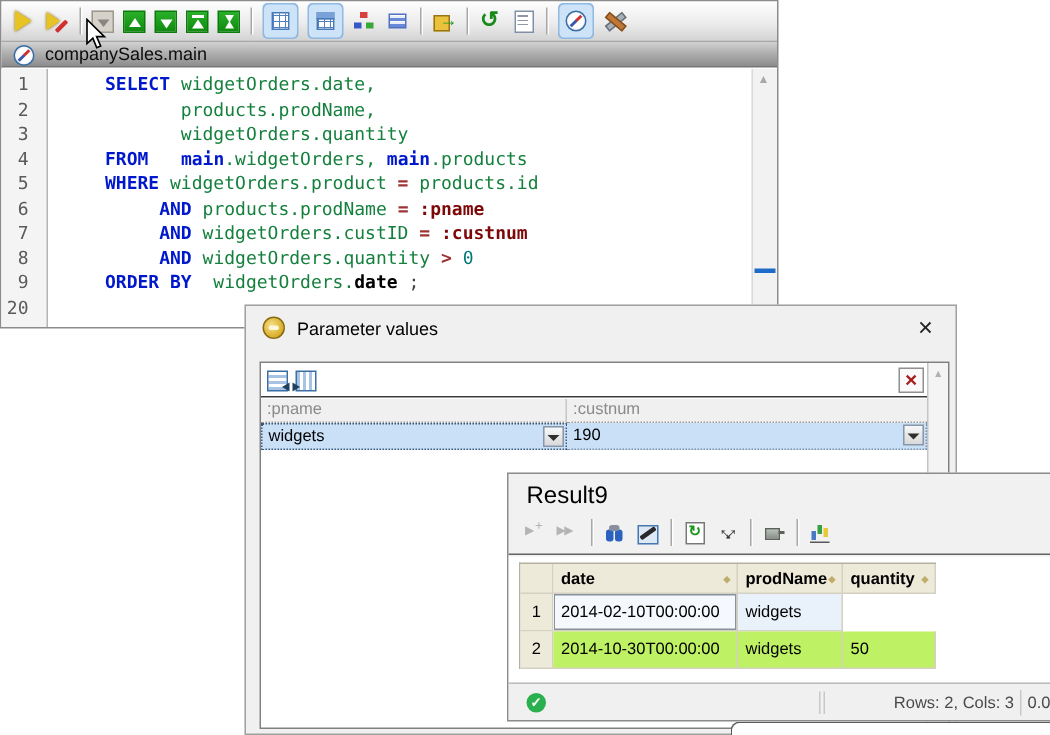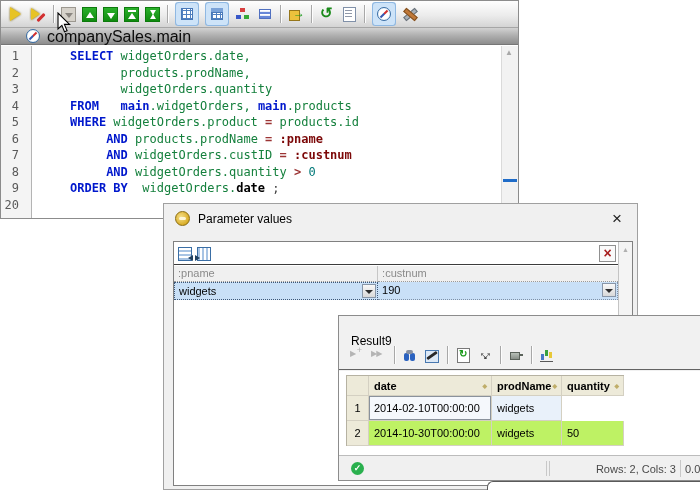--- a/index.html
+++ b/index.html
@@ -12,22 +12,22 @@
   #editor-win{left:0;top:0;width:519px;height:219px}
   .etoolbar{position:absolute;left:0;top:0;right:0;height:27px;
     background:linear-gradient(#fefefe,#ececec 55%,#d4d4d4);
     border-bottom:1px solid #a6a6a6;display:flex;align-items:center;padding-left:4px}
   .tsep{width:1px;height:18px;background:#a8a8a8;margin:0 4px;box-shadow:1px 0 0 #fdfdfd;flex:none}
   .icon{display:inline-block;width:16px;height:16px;position:relative;margin:0 3px;flex:none}
   .icon.sel{box-shadow:0 0 0 3px #cde3f8,0 0 0 4px #8fb8e2;background:#cde3f8;margin:0 7px;border-radius:1px}
 
   .etabbar{position:absolute;left:0;top:27px;right:0;height:17px;
     background:linear-gradient(#d2d2d2,#b0b0b0 45%,#8d8d8d);
-    border-bottom:1px solid #767676;display:flex;align-items:flex-start;padding-left:21px;gap:5px;
-    font-size:16px;color:#0c0c0c}
+    border-bottom:1px solid #767676;display:flex;align-items:center;padding-left:4px;gap:5px;
+    font-size:12px;color:#0c0c0c}
   .ebody{position:absolute;left:0;top:45px;right:0;bottom:0;background:#fff;display:flex}
   .gutter{width:31px;background:#f4f4f4;border-right:1px solid #b4b4b4;
     font:12px/16.5px "DejaVu Sans Mono",monospace;color:#5a5a5a;text-align:right;
     padding:2px 12px 0 0;flex:none}
   .gutter div{height:16.5px}
   .code{flex:1;font:12px/16.5px "DejaVu Sans Mono",monospace;white-space:pre;
     padding:2px 0 0 38px;overflow:hidden;color:#404040}
   .cline{height:16.5px}
   .t-kw{color:#0018cc;font-weight:bold}
   .t-id{color:#15803d}
@@ -64,21 +64,21 @@
     border-bottom:1px dotted #7e90a6}
   .pvcell.pc0{width:205px;border:1px dotted #3e5878}
   .pvcell.pc1{width:241px;border-right:1px dotted #7e90a6}
   .ddbtn{position:absolute;right:1px;top:1px;width:14px;height:14px;
     background:linear-gradient(#f8f8f8,#d9d9d9);border:1px solid #8896a8}
   .ddbtn::after{content:"";position:absolute;left:2px;top:5px;border-left:4px solid transparent;
     border-right:4px solid transparent;border-top:4px solid #2e2e2e}
 
   
   #result-win{left:338px;top:315px;width:363px;height:166px;background:#f1f1f1;border:1px solid #8c8c8c;overflow:hidden}
-  .rtitle{position:absolute;left:0;top:0;right:0;height:24px;font-size:12px;color:#000;padding:18px 0 0 12px}
+  .rtitle{position:absolute;left:0;top:0;right:0;height:24px;font-size:16px;color:#000;padding:6px 0 0 12px}
   .rtoolbar{position:absolute;left:0;top:24px;right:0;height:30px;display:flex;align-items:center;
     padding-left:7px;border-bottom:1px solid #636363}
   .rgrid{position:absolute;left:0;top:55px;right:0;bottom:25px;background:#fff;padding:4px 0 0 7px}
   .rgridbox{display:inline-block;border-top:1px solid #b6b2a2;border-left:1px solid #b6b2a2}
   .grow{display:flex}
   .gcell{border:solid #d4d0c2;border-width:0 1px 1px 0;font-size:11px;display:flex;align-items:center;
     padding-left:5px;background:#bef264;color:#000}
   .gh{height:20px;background:#edead9;font-weight:bold}
   .gnum{height:25px;background:#edead9;justify-content:center;padding-left:0}
   .gd{height:25px}

